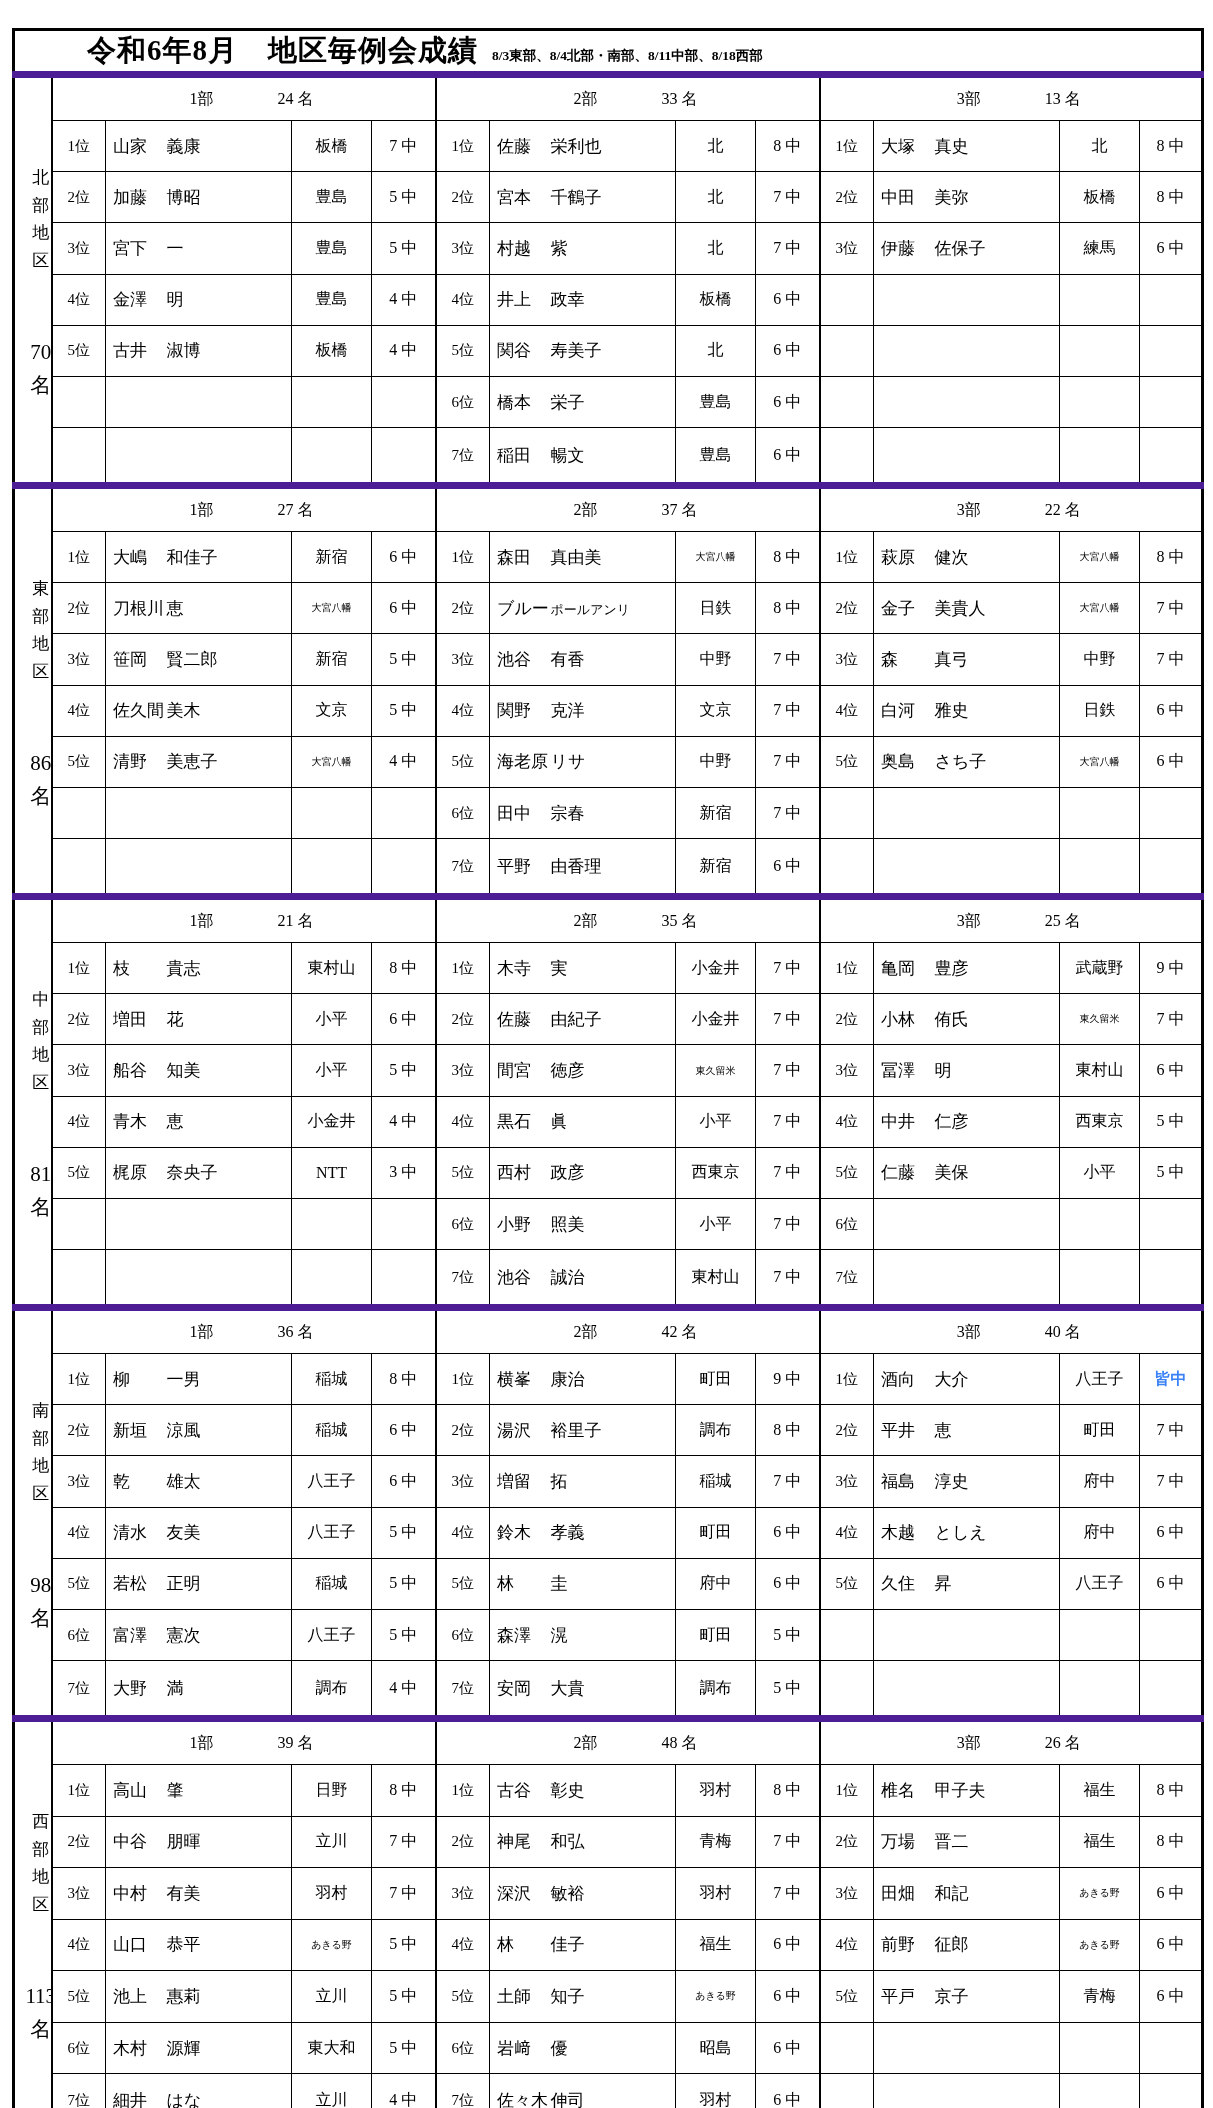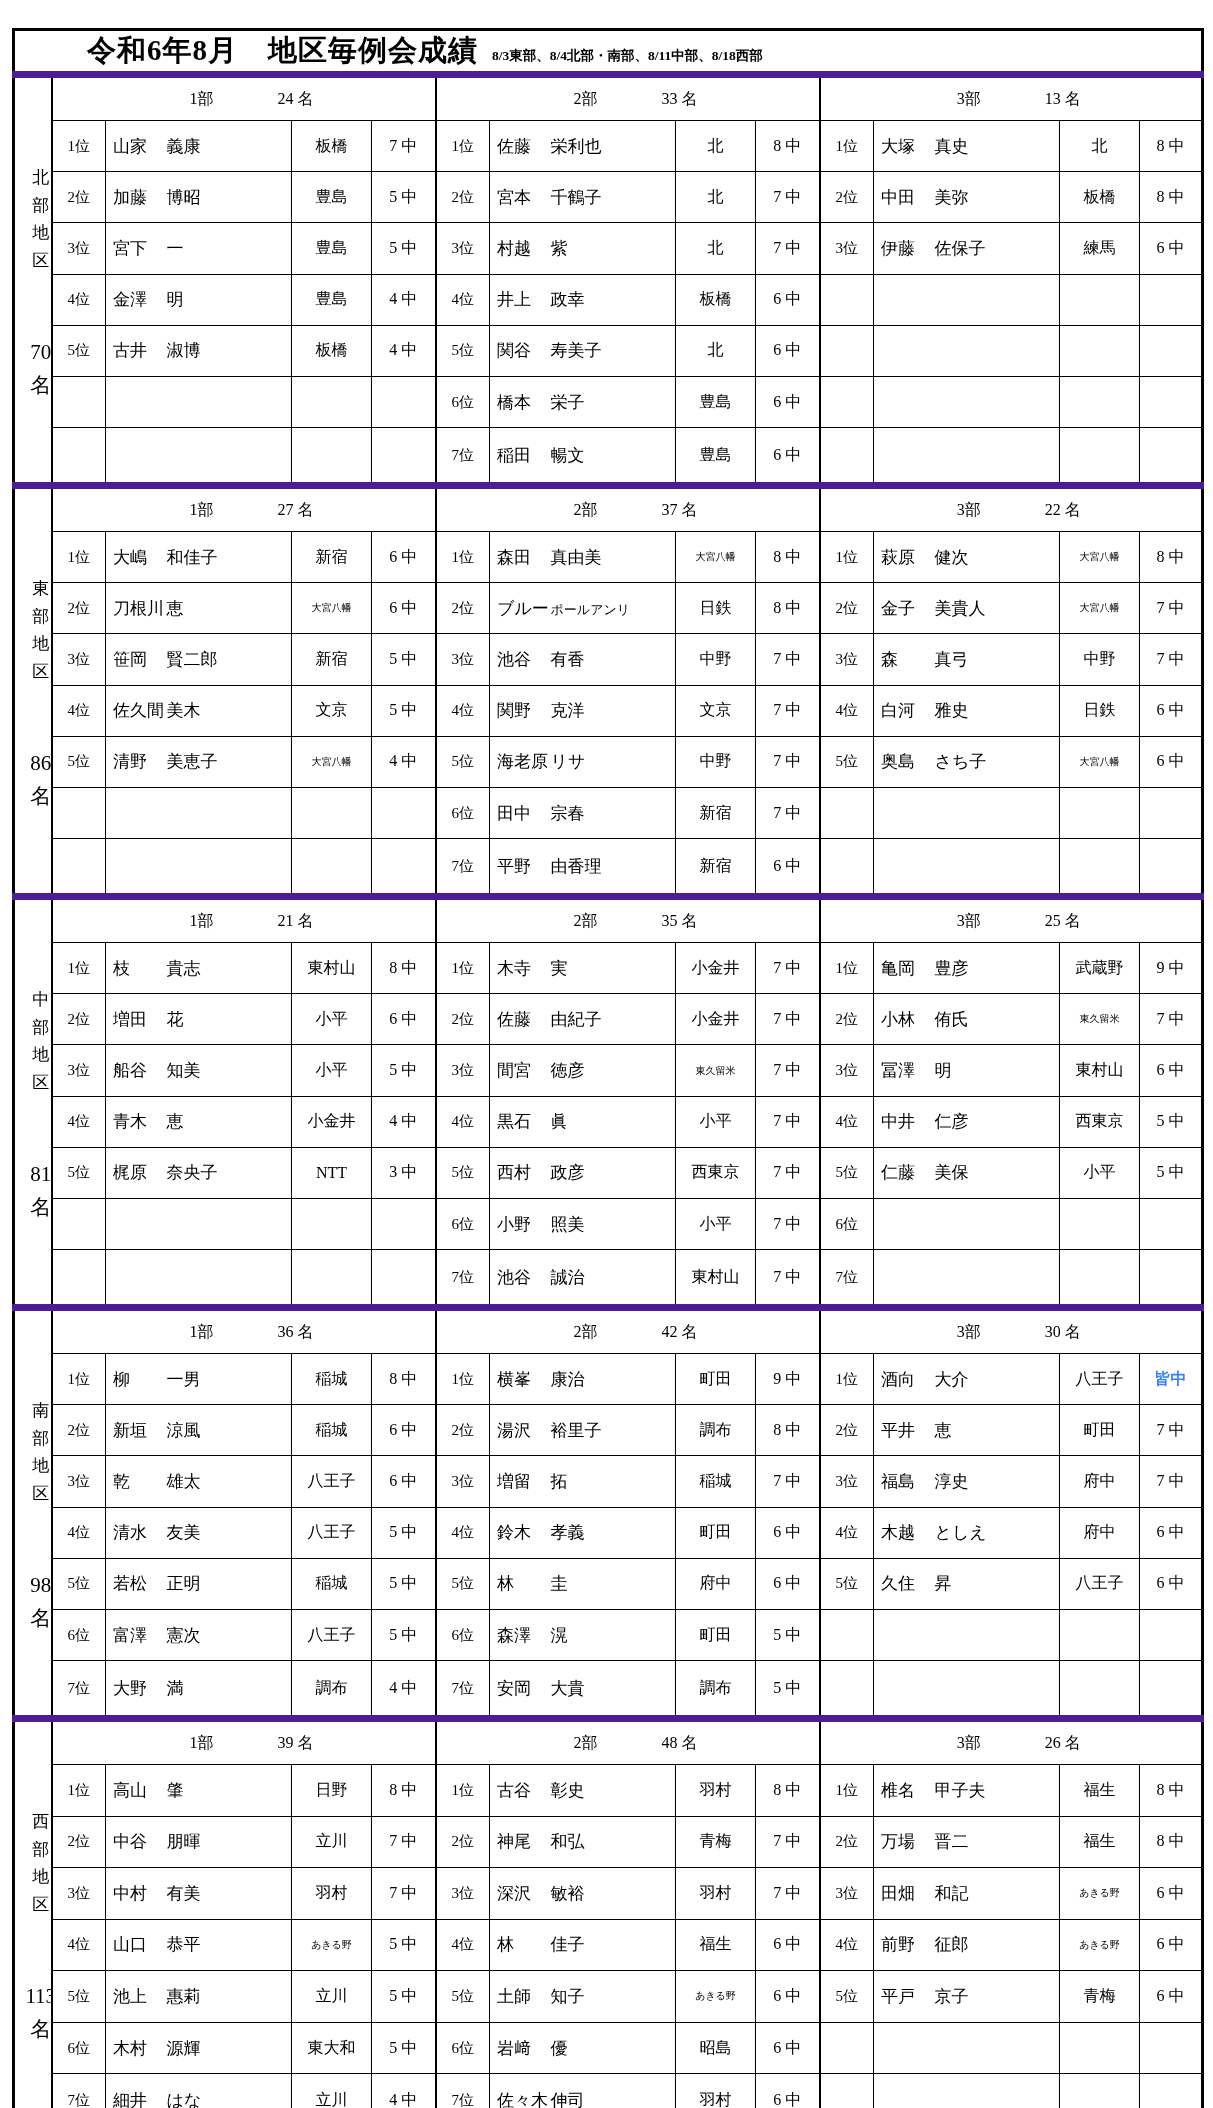--- a/index.html
+++ b/index.html
@@ -407,21 +407,21 @@
               <span class="dname">南
 部
 地
 区</span>
               <span class="dtotal">98
 名</span>
             </div>
           </td>
           <td class="part-header sec" colspan="4"><span class="plabel">1部</span><span class="pgap"></span><span class="pcount">36 名</span></td>
           <td class="part-header sec" colspan="4"><span class="plabel">2部</span><span class="pgap"></span><span class="pcount">42 名</span></td>
-          <td class="part-header sec" colspan="4"><span class="plabel">3部</span><span class="pgap"></span><span class="pcount">30 名</span></td>
+          <td class="part-header sec" colspan="4"><span class="plabel">3部</span><span class="pgap"></span><span class="pcount">40 名</span></td>
         </tr>
         <tr class="data-row">
           <td class="rank sec">1位</td>
           <td class="name"><span class="family">柳</span><span class="given">一男</span></td>
           <td class="place">稲城</td>
           <td class="score">8 中</td>
           <td class="rank sec">1位</td>
           <td class="name"><span class="family">横峯</span><span class="given">康治</span></td>
           <td class="place">町田</td>
           <td class="score">9 中</td>

